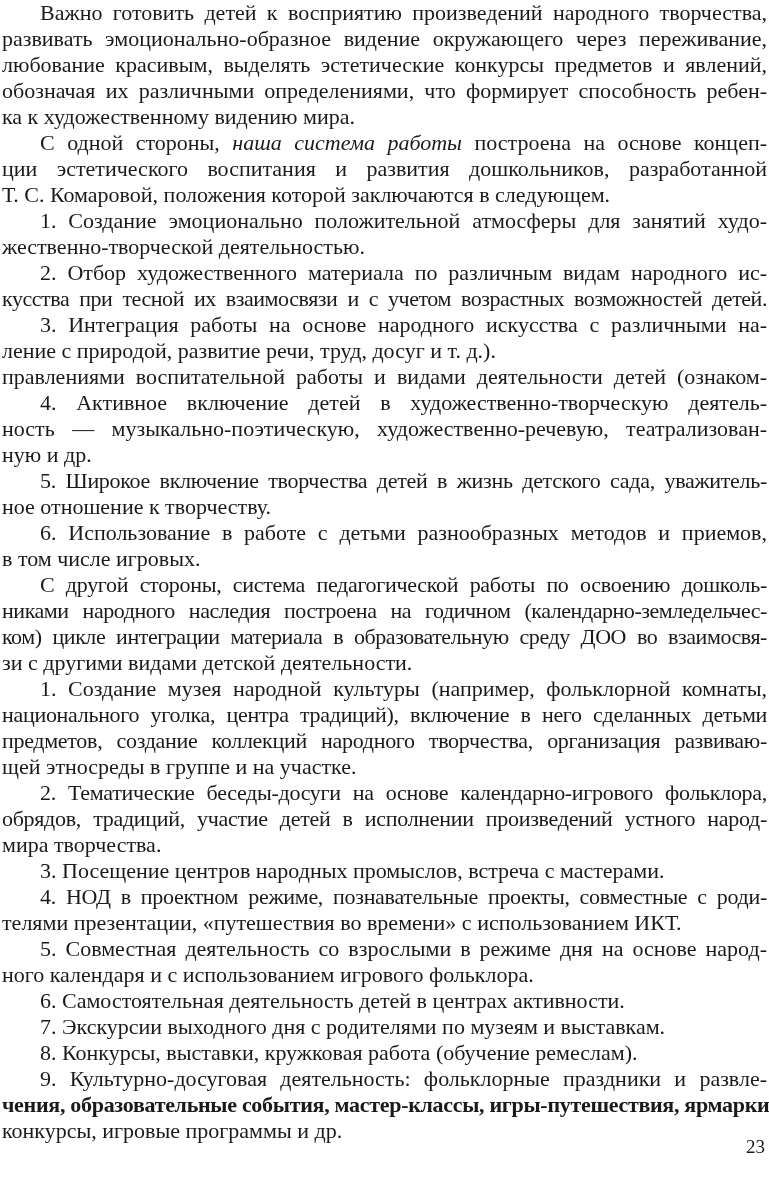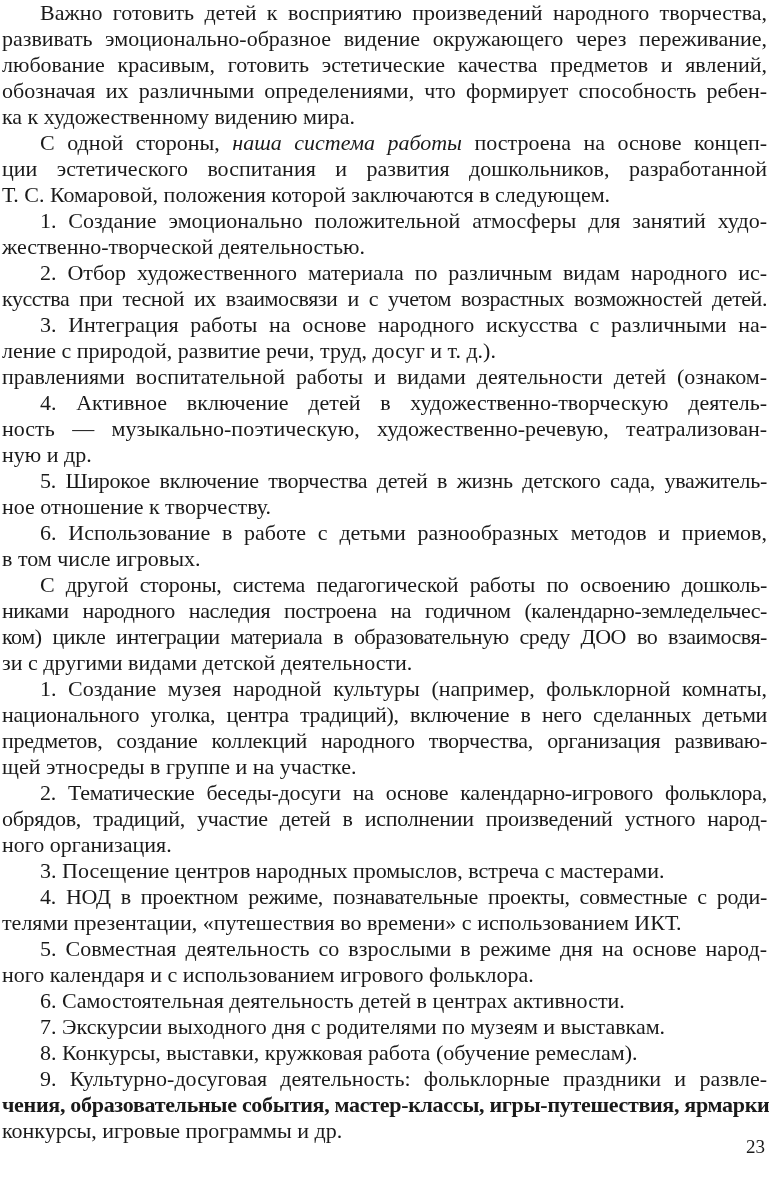--- a/index.html
+++ b/index.html
@@ -53,21 +53,21 @@
     }
   </style>
 </head>
 <body>
 
 <div class="page">
 
   <p class="para">
     <span class="line indent">Важно готовить детей к восприятию произведений народного творчества,</span>
     <span class="line">развивать эмоционально-образное видение окружающего через переживание,</span>
-    <span class="line">любование красивым, готовить эстетические качества предметов и явлений,</span>
+    <span class="line">любование красивым, выделять эстетические конкурсы предметов и явлений,</span>
     <span class="line">обозначая их различными определениями, что формирует способность ребен-</span>
     <span class="line last">ка к художественному видению мира.</span>
   </p>
 
   <p class="para">
     <span class="line indent"><span>С одной стороны, </span><span class="ital">наша система работы</span><span> построена на основе концеп-</span></span>
     <span class="line">ции эстетического воспитания и развития дошкольников, разработанной</span>
     <span class="line last">Т. С. Комаровой, положения которой заключаются в следующем.</span>
   </p>
 
@@ -113,21 +113,21 @@
   <p class="para">
     <span class="line indent">1. Создание музея народной культуры (например, фольклорной комнаты,</span>
     <span class="line" style="letter-spacing:-0.3px;">национального уголка, центра традиций), включение в него сделанных детьми</span>
     <span class="line" style="letter-spacing:-0.3px;">предметов, создание коллекций народного творчества, организация развиваю-</span>
     <span class="line last">щей этносреды в группе и на участке.</span>
   </p>
 
   <p class="para">
     <span class="line indent" style="letter-spacing:-0.3px;">2. Тематические беседы-досуги на основе календарно-игрового фольклора,</span>
     <span class="line" style="letter-spacing:-0.3px;">обрядов, традиций, участие детей в исполнении произведений устного народ-</span>
-    <span class="line last">ного организация.</span>
+    <span class="line last">мира творчества.</span>
   </p>
 
   <p class="para">
     <span class="line indent last">3. Посещение центров народных промыслов, встреча с мастерами.</span>
   </p>
 
   <p class="para">
     <span class="line indent" style="letter-spacing:-0.3px;">4. НОД в проектном режиме, познавательные проекты, совместные с роди-</span>
     <span class="line last">телями презентации, «путешествия во времени» с использованием ИКТ.</span>
   </p>

